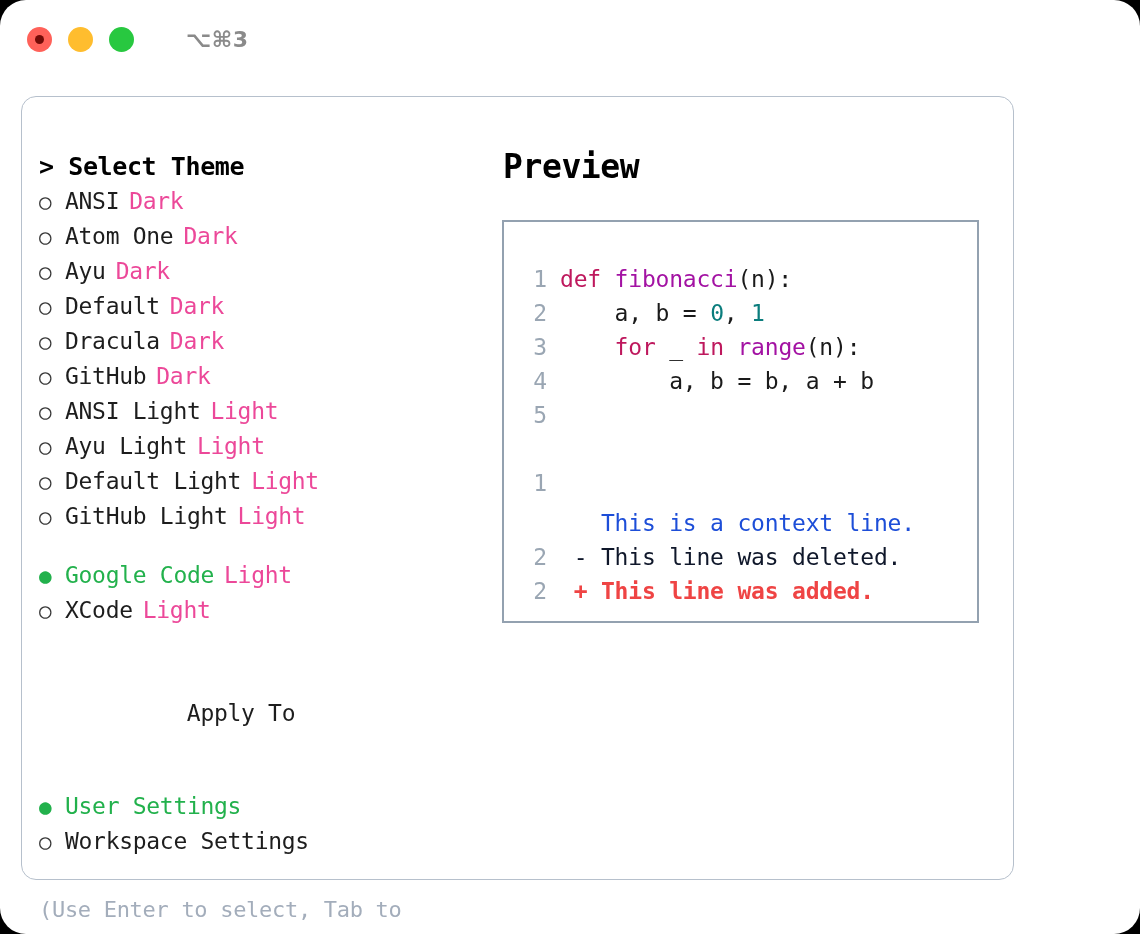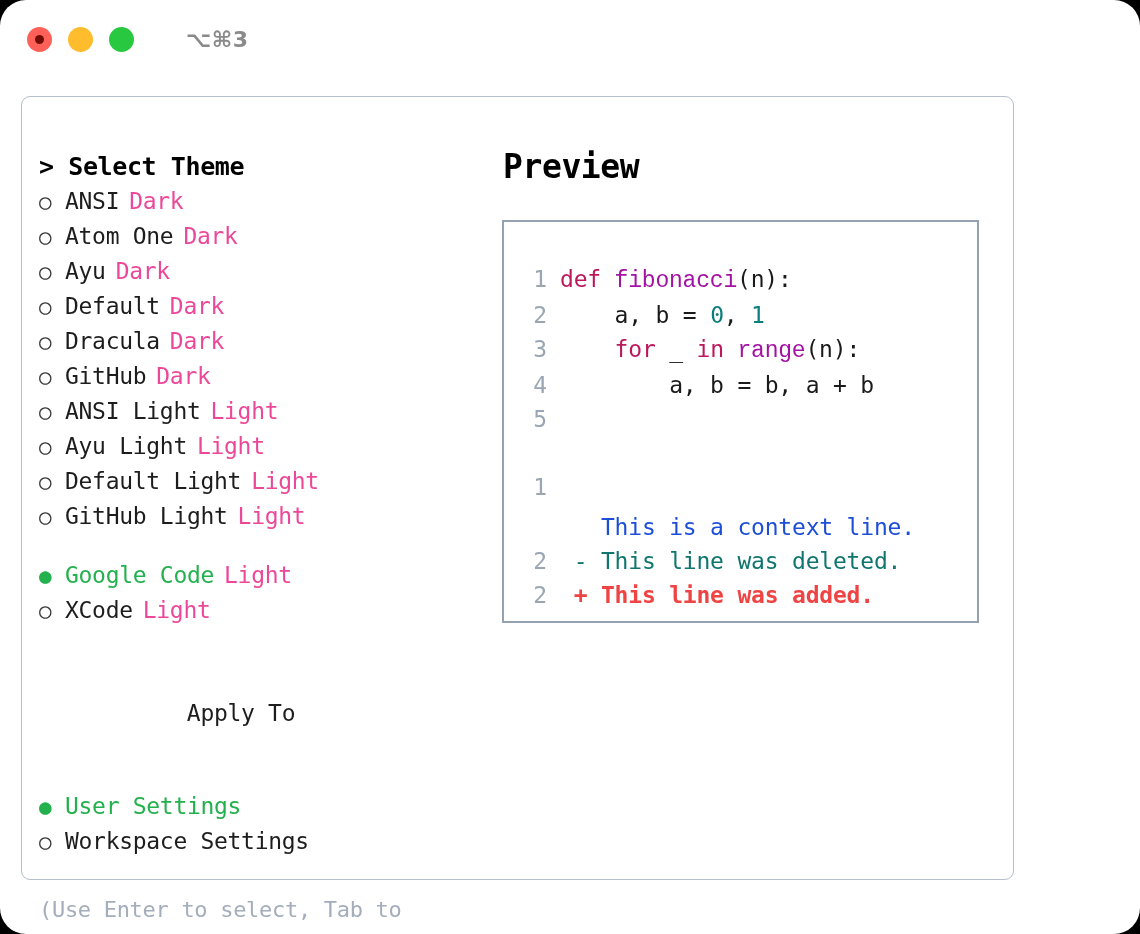--- a/index.html
+++ b/index.html
@@ -57,21 +57,21 @@
     font-family: "DejaVu Sans", "Liberation Sans", sans-serif;
   }
 
   
   .card {
     position: absolute;
     left: 21px; top: 96px;
     width: 993px;
     height: 784px;
     border: 1.6px solid #b6c0cc;
-    border-radius: 9px;
+    border-radius: 15px;
     background: #ffffff;
   }
 
   .card-inner {
     position: absolute;
     left: 0; top: 0;
     width: 100%; height: 100%;
     display: flex;
   }
 
@@ -169,28 +169,28 @@
     width: 36px;
     flex: 0 0 36px;
     text-align: right;
     color: #9aa6b3;
     padding-right: 13px;
   }
 
   .code-body { color: #1a1a1a; }
 
   .tok-kw   { color: #be185d; }
-  .tok-fn   { color: #a312a3; font-family: Liberation Mono, monospace; }
+  .tok-fn   { color: #a312a3; }
   .tok-num  { color: #0b7d7d; }
   .tok-pl   { color: #1a1a1a; }
 
   .diff-gap { height: 34px; }
 
   .diff-ctx { color: #1d4ed8; margin-top: 40px; }
-  .diff-del { color: #0f766e; }
+  .diff-del { color: #0f172a; }
   .diff-add { color: #ef4444; font-weight: bold; }
 </style>
 </head>
 <body>
 
 <div class="screen">
 
   <div class="titlebar">
     <div class="lights">
       <span class="light light-red">

